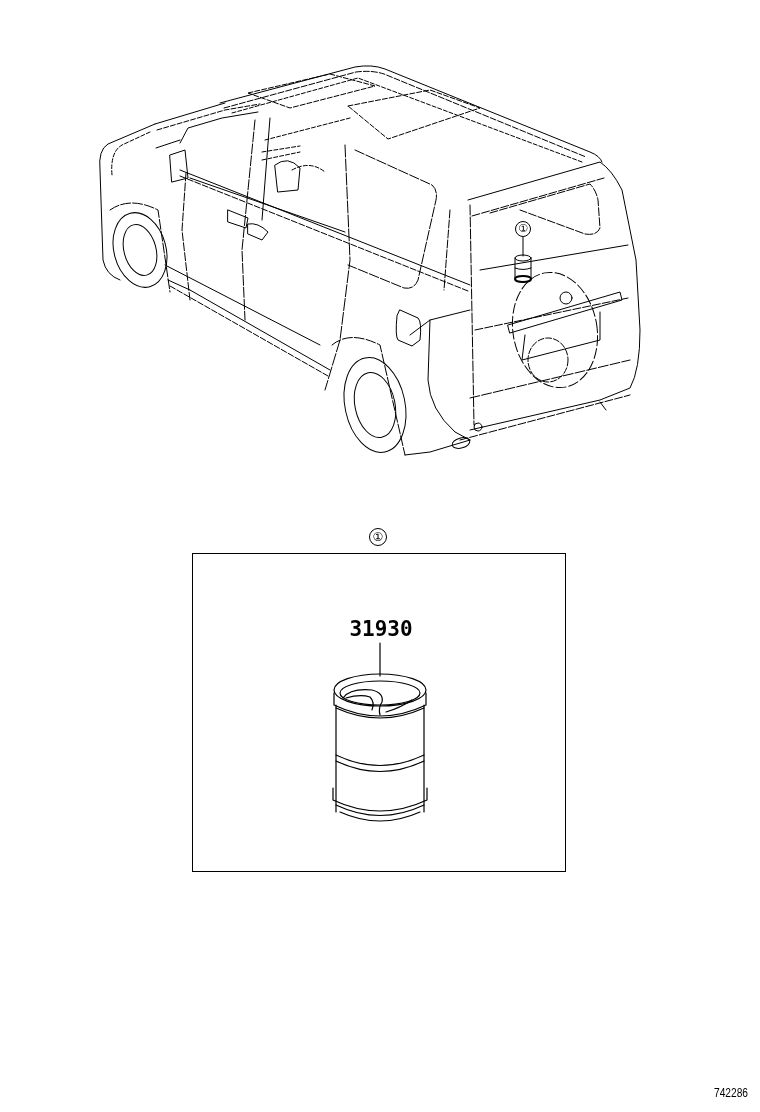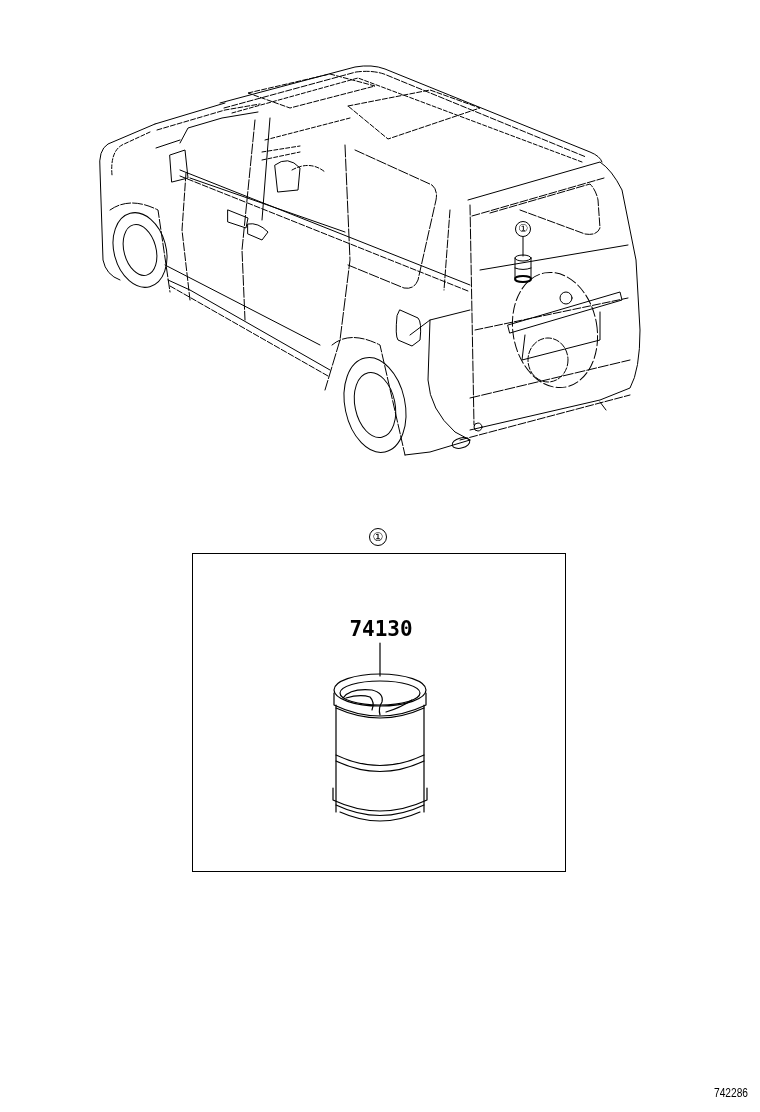--- a/index.html
+++ b/index.html
@@ -110,21 +110,21 @@
   <path d="M515 268 Q523 271 531 268"></path>
   <ellipse cx="523" cy="279" rx="8" ry="3" stroke-width="2"></ellipse>
 </svg>
 
 <div class="mini-callout">①</div>
 
 <div class="callout-top">①</div>
 
 <div class="detail-box"></div>
 
-<div class="part-label">74130</div>
+<div class="part-label">31930</div>
 
 <svg width="760" height="1112" viewBox="0 0 760 1112" fill="none" stroke="#000" stroke-width="1.2" stroke-linecap="round" stroke-linejoin="round">
 
   <line x1="380" y1="643" x2="380" y2="676"></line>
 
   <ellipse cx="380" cy="690" rx="46" ry="16"></ellipse>
   <ellipse cx="380" cy="693" rx="40" ry="12"></ellipse>
 
   <path d="M343 698 Q350 688 372 690 Q384 693 382 702 Q378 708 380 715"></path>
   <path d="M346 698 Q360 694 370 697 Q375 702 372 710"></path>

